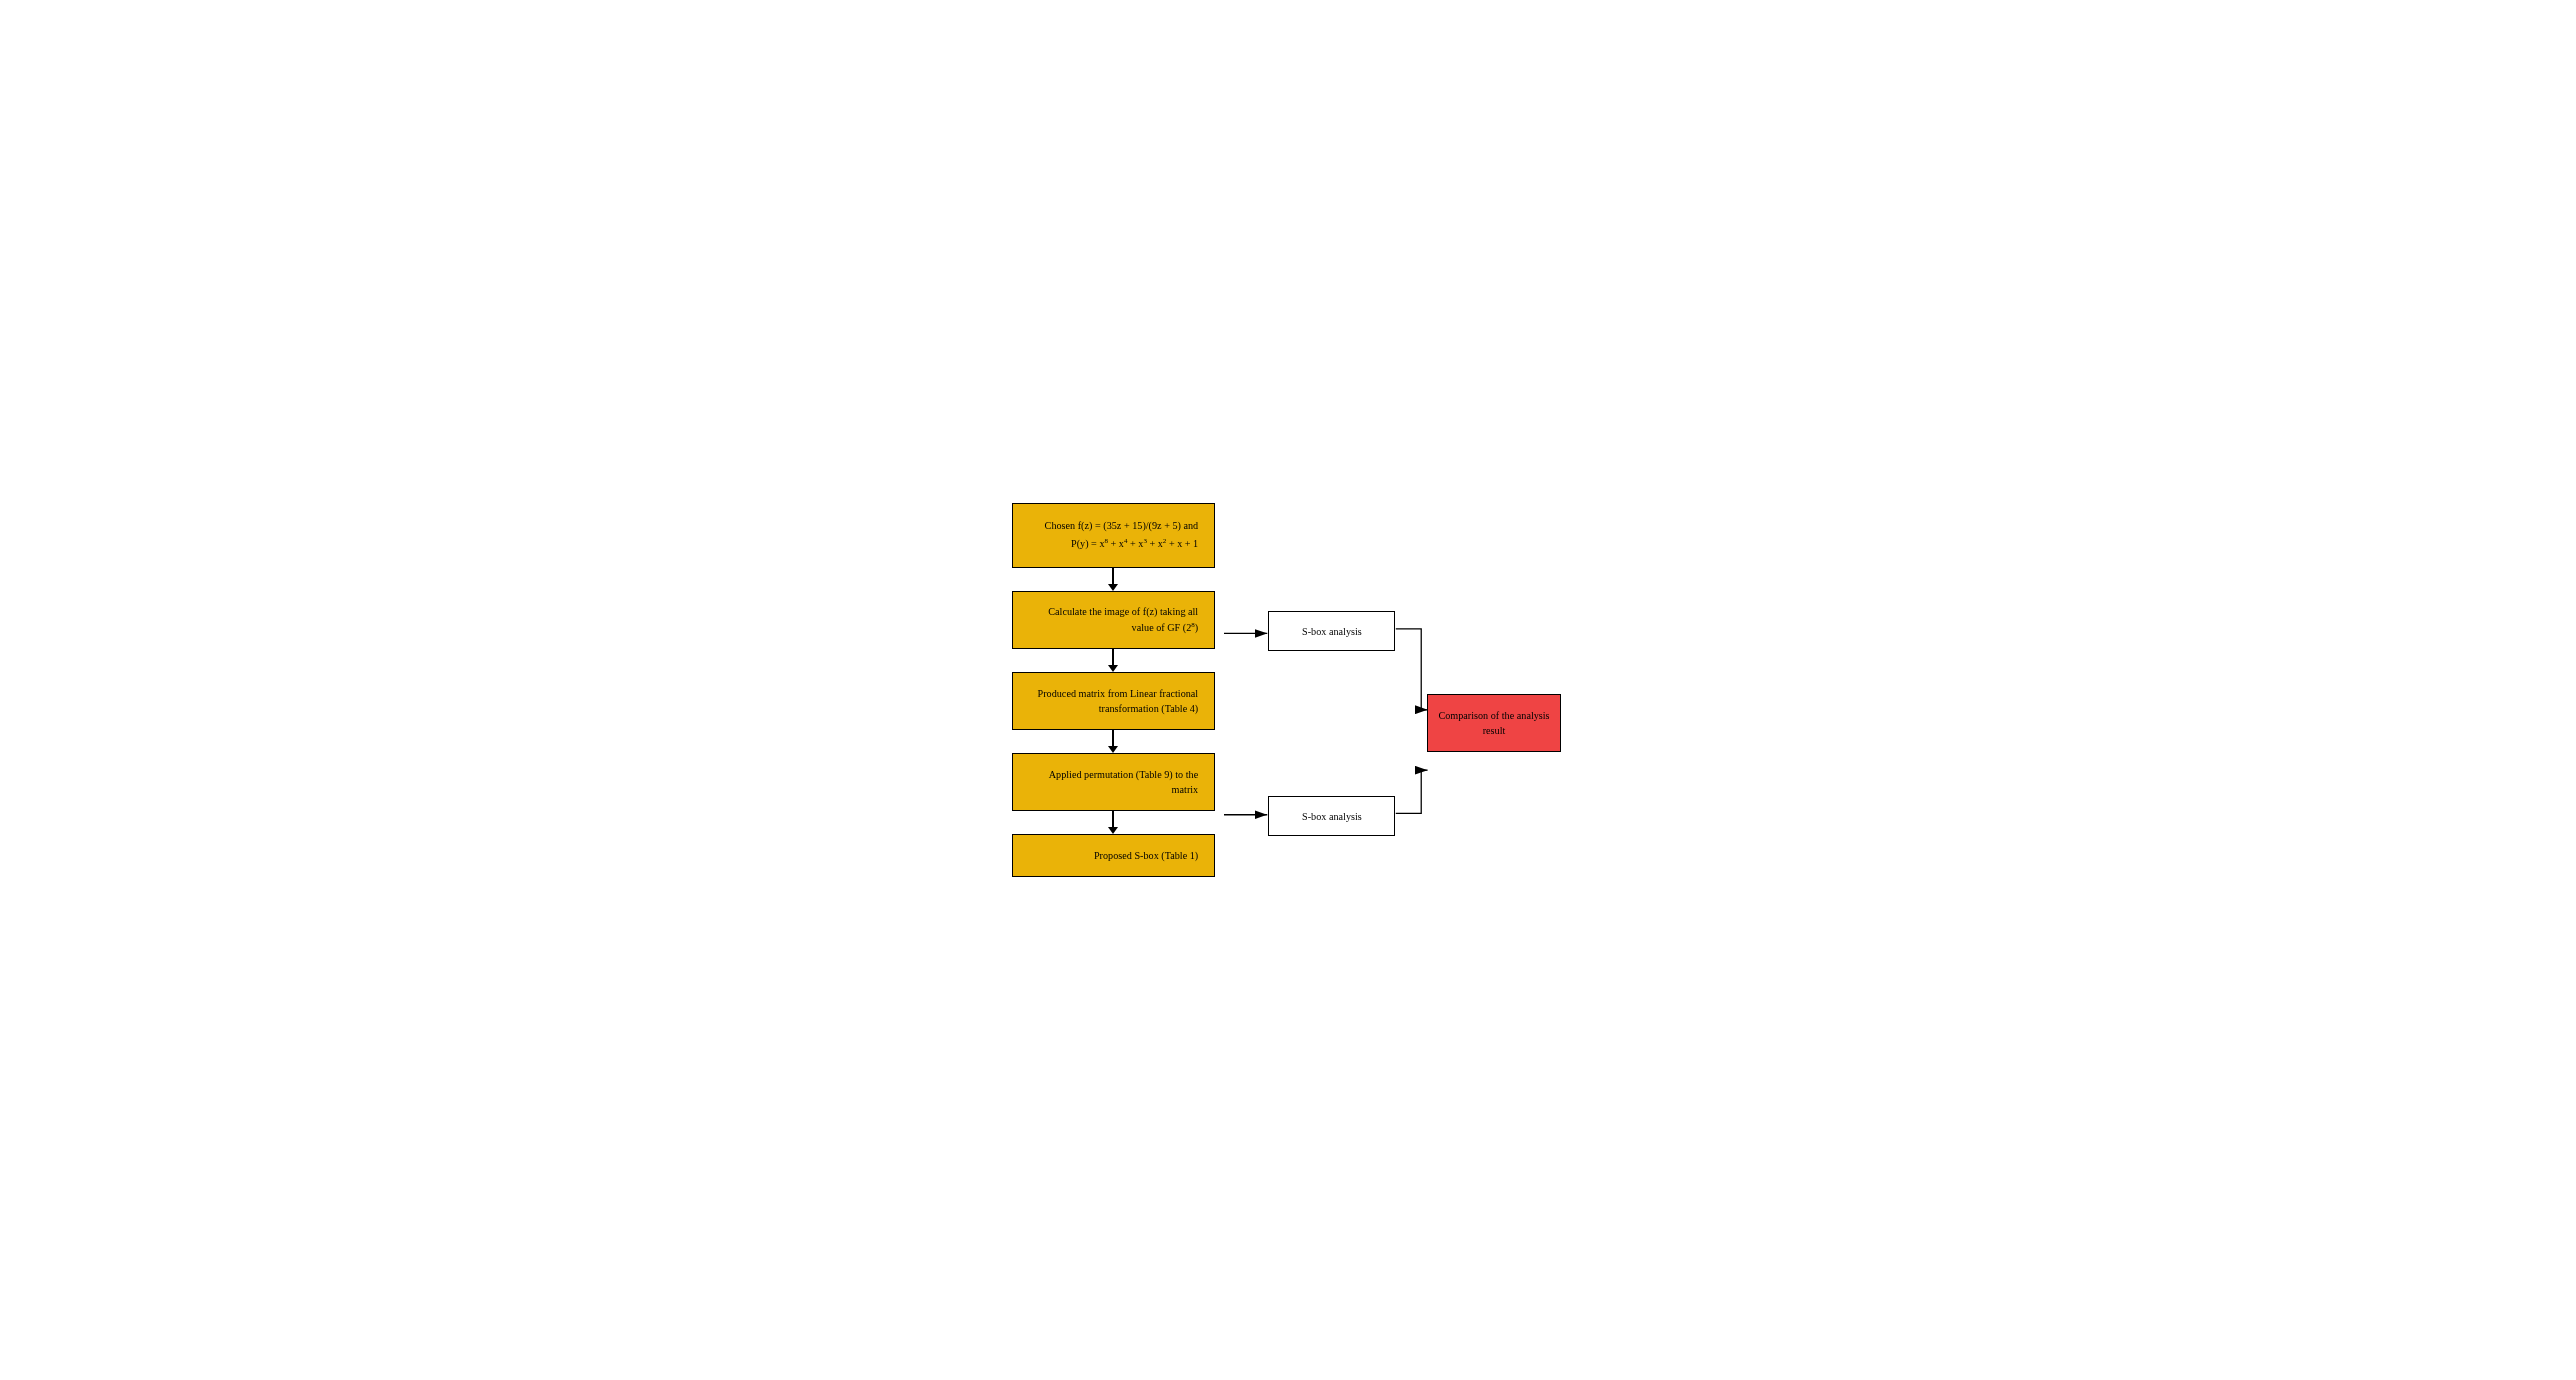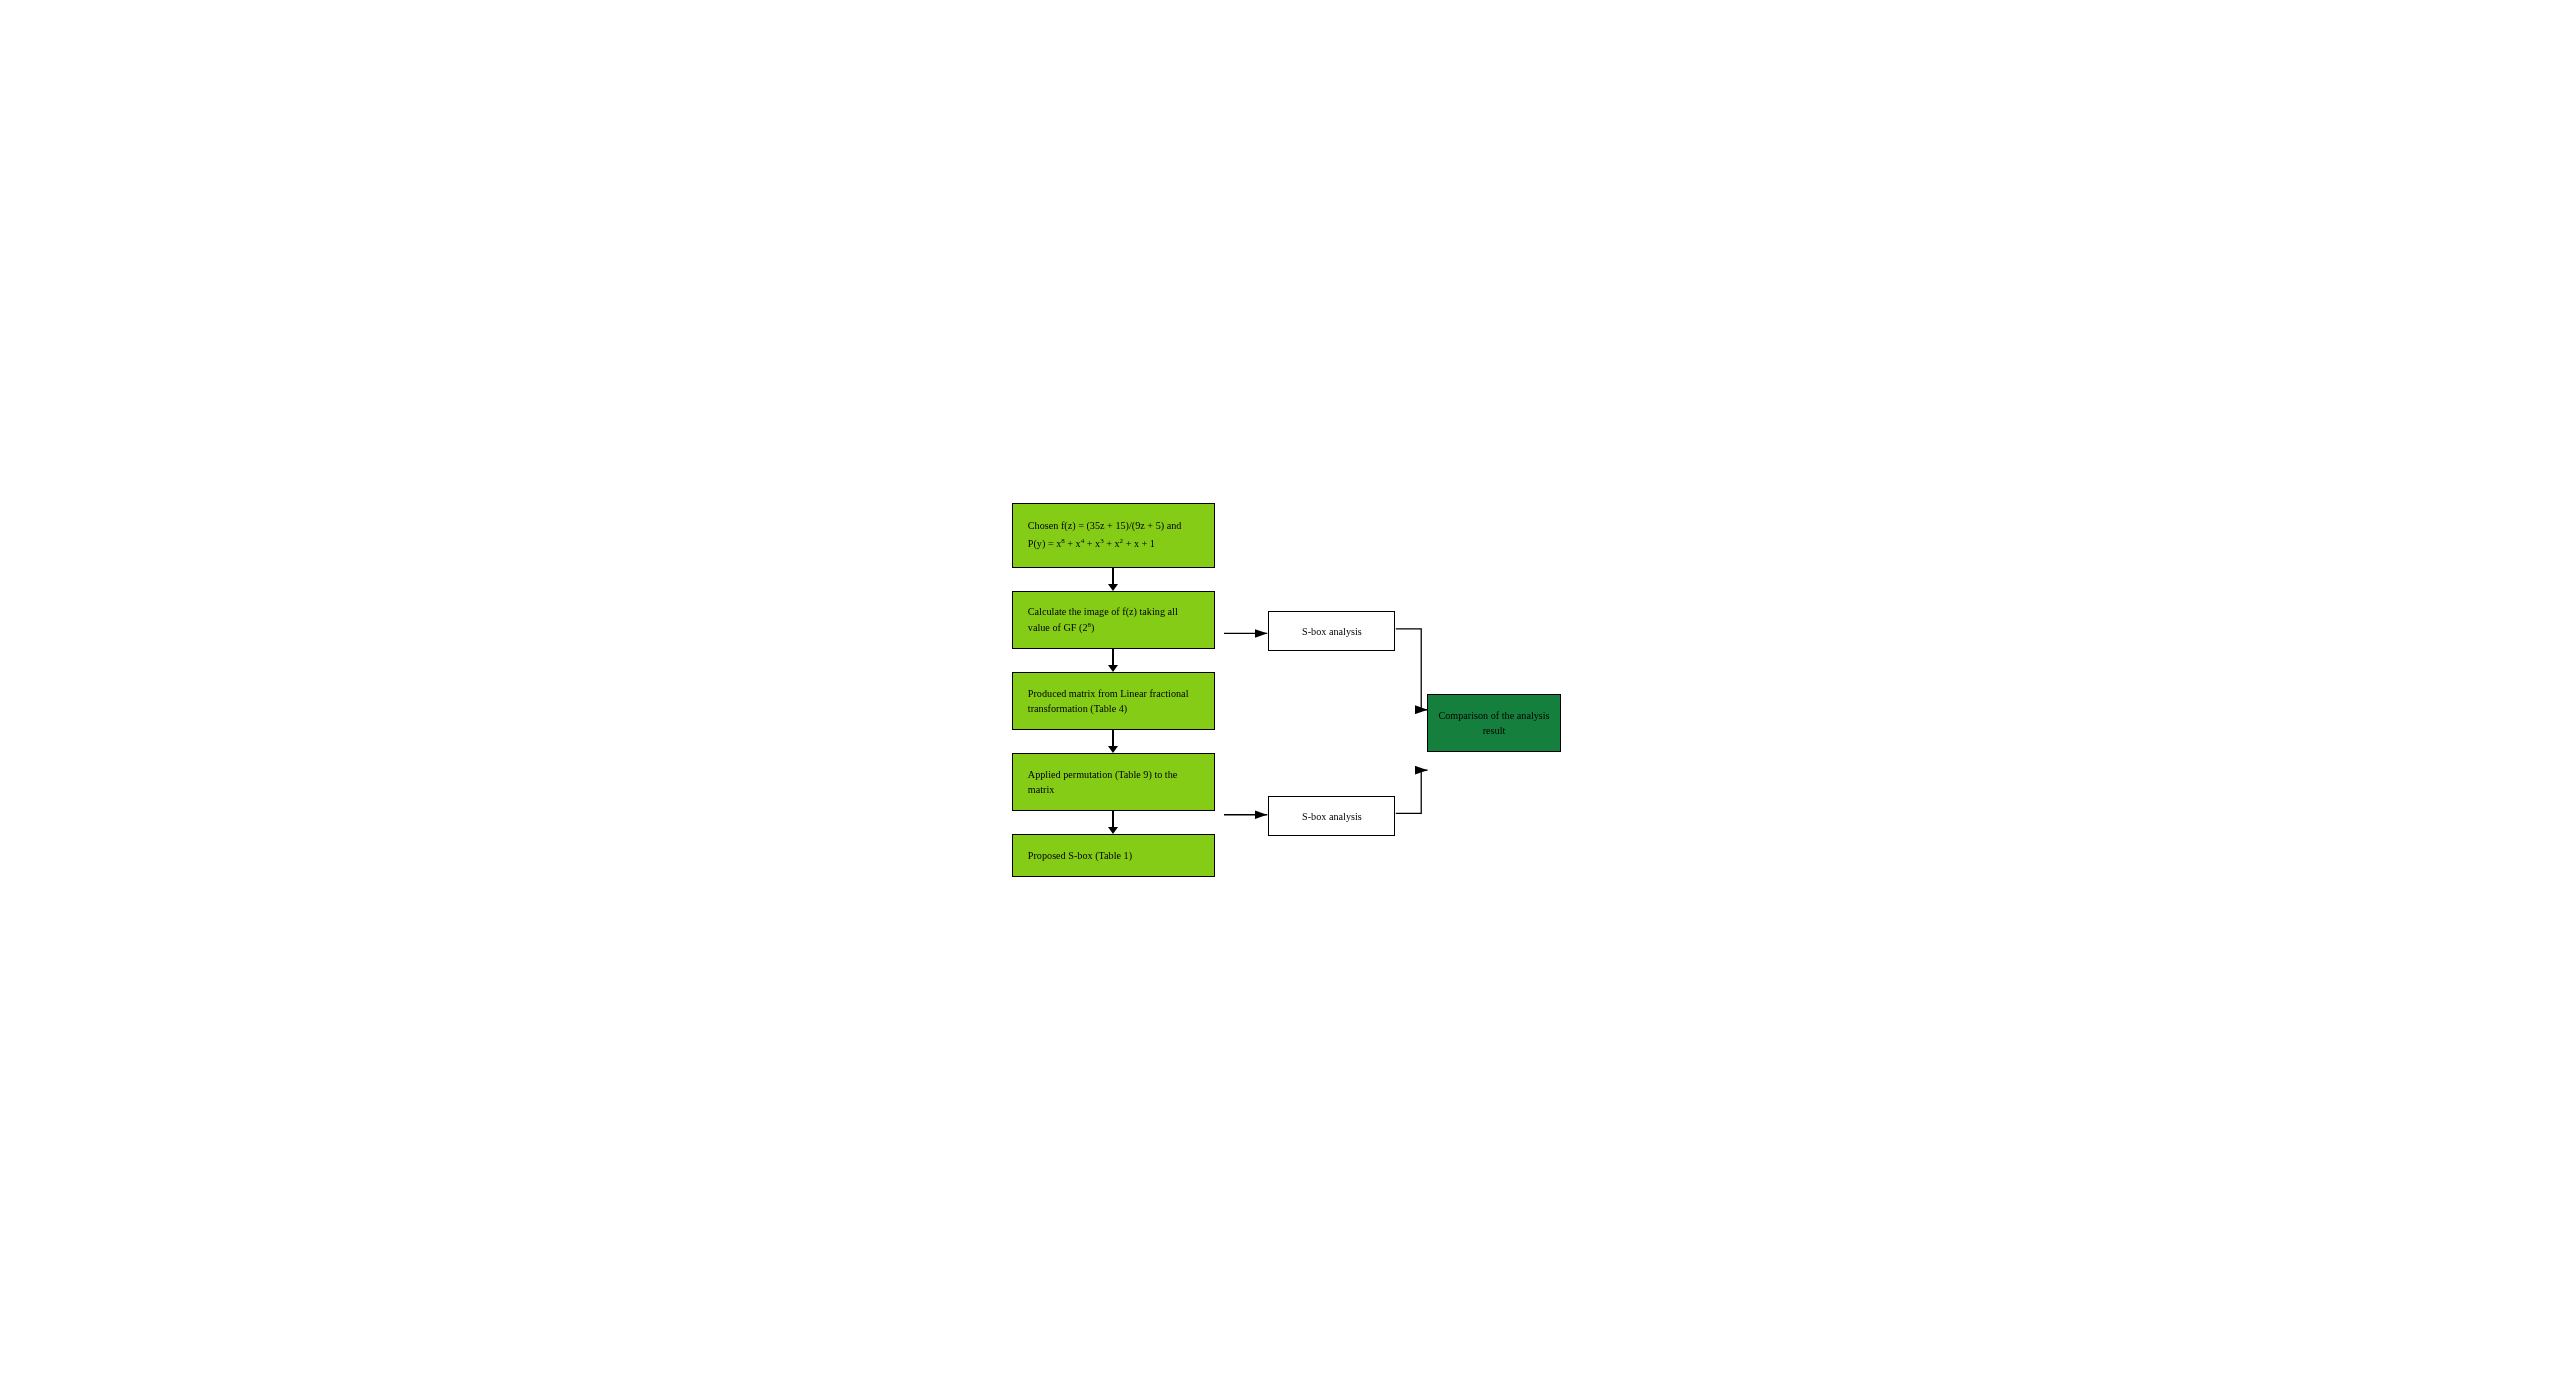--- a/index.html
+++ b/index.html
@@ -27,22 +27,22 @@
     .left-column {
       display: flex;
       flex-direction: column;
       align-items: center;
       width: 229px;
       gap: 0;
     }
 
     .box {
       border: 1.3px solid #000000;
-      background: #84cc16;
-      text-align: left;
+      background: #eab308;
+      text-align: right;
       padding: 11.4px 12.7px;
       font-size: 10.2px;
       line-height: 1.5;
     }
 
     .box-1 {
       width: 203px;
       padding: 12.7px 15.3px;
     }
 
@@ -155,21 +155,21 @@
     <div style="position: relative; width: 331px; height: 369px; margin-left: 19px; flex-shrink: 0;">
 
       <div style="position: absolute; top: 108px; left: 25.4px; border: 1.3px solid #000; background: #fff; text-align: center; padding: 11.4px 12.7px; font-size: 10.2px; line-height: 1.5; width: 127px; font-family: Georgia, serif;">
         <span>S-box analysis</span>
       </div>
 
       <div style="position: absolute; top: 293px; left: 25.4px; border: 1.3px solid #000; background: #fff; text-align: center; padding: 11.4px 12.7px; font-size: 10.2px; line-height: 1.5; width: 127px; font-family: Georgia, serif;">
         <span>S-box analysis</span>
       </div>
 
-      <div style="position: absolute; top: 191px; left: 184px; border: 1.3px solid #000; background: #15803d; text-align: center; padding: 12.7px 10.2px; font-size: 10.2px; line-height: 1.5; width: 134px; font-family: Georgia, serif;">
+      <div style="position: absolute; top: 191px; left: 184px; border: 1.3px solid #000; background: #ef4444; text-align: center; padding: 12.7px 10.2px; font-size: 10.2px; line-height: 1.5; width: 134px; font-family: Georgia, serif;">
         <span>Comparison of the analysis result</span>
       </div>
 
       <svg style="position: absolute; top: 0; left: 0; width: 100%; height: 100%; overflow: visible;" viewBox="0 0 520 580" width="331" height="369">
         <defs>
           <marker id="arrowhead" markerWidth="10" markerHeight="7" refX="10" refY="3.5" orient="auto">
             <polygon points="0 0, 10 3.5, 0 7" fill="#000000"></polygon>
           </marker>
         </defs>
 

